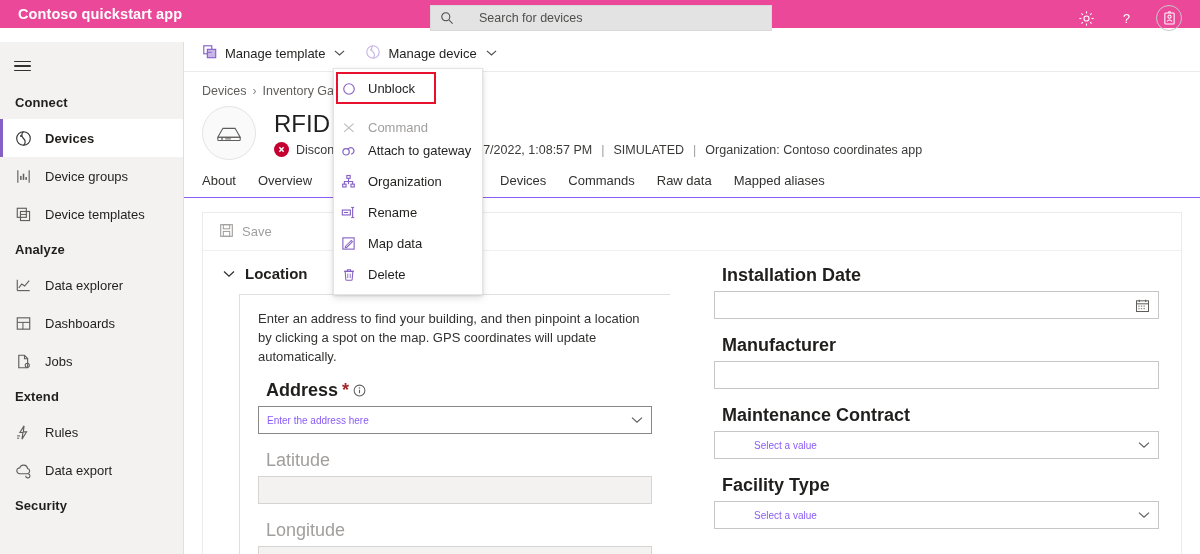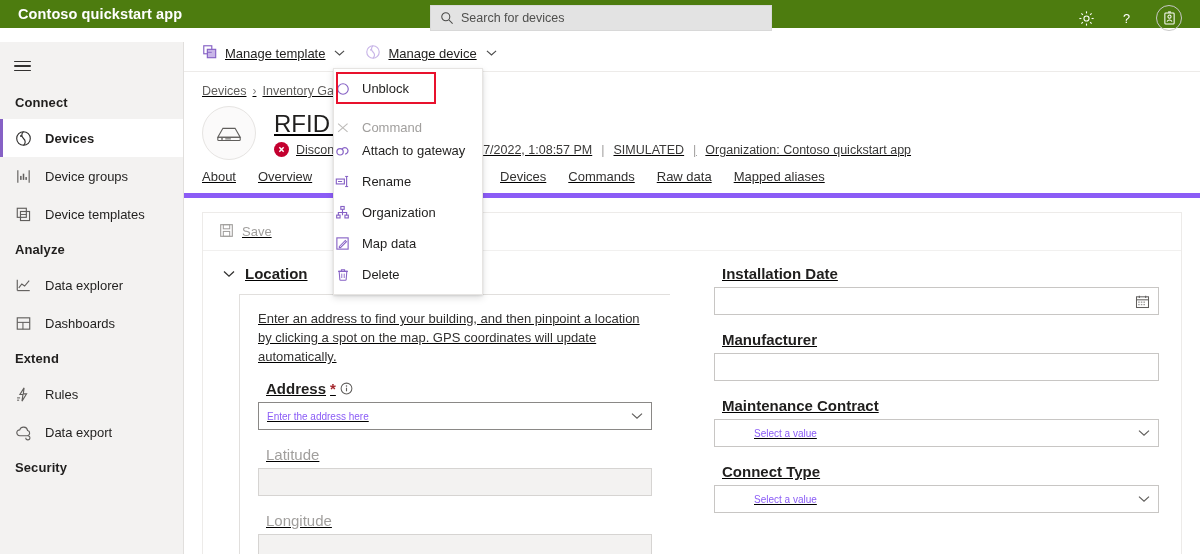--- a/index.html
+++ b/index.html
@@ -7,30 +7,31 @@
     width: 1200px; height: 554px;
     font-family: "Liberation Sans", sans-serif;
     background: #ffffff;
     overflow: hidden;
   }
   body { position: relative; }
 
   
   .topbar {
     position: absolute; top: 0; left: 0; width: 1200px; height: 28px;
-    background: #4d7c0f; display: flex; align-items: center;
+    background: #ec4899; display: flex; align-items: center;
   }
   .app-title {
     color: #ffffff; font-size: 14.5px; font-weight: 600;
     margin-left: 18px; letter-spacing: .1px; white-space: nowrap;
   }
   .search-wrap {
     position: absolute; left: 430px; top: 5px; width: 342px; height: 26px;
     background: #e3e3e3; display: flex; align-items: center;
     border: 1px solid #d8d8d8;
+    gap: 18px;
   }
   .search-ico { margin: 0 7px 0 9px; flex: 0 0 auto; display:flex; }
   .search-input {
     border: none; outline: none; background: transparent;
     font-family: "Liberation Sans", sans-serif; font-size: 12.5px;
     color: #4a4a48; width: 290px; height: 22px;
   }
   .search-input::placeholder { color: #4f4f4d; opacity: 1; }
   .top-icons {
     position: absolute; right: 10px; top: 0; height: 36px;
@@ -64,21 +65,21 @@
   .nav-item .nav-label { margin-left: 9px; white-space: nowrap; }
   .nav-item.active { background: #ffffff; font-weight: 600; }
   .nav-item.active::before {
     content: ""; position: absolute; left: 0; top: 0; bottom: 0;
     width: 3px; background: #8661c5;
   }
 
   
   .main {
     position: absolute; left: 184px; top: 36px;
-    width: 1016px; height: 518px; background: #ffffff; text-decoration: underline;
+    width: 1016px; height: 518px; background: #ffffff;
   }
   .cmdbar {
     height: 36px; display: flex; align-items: center;
     border-bottom: 1px solid #edebe9; padding-left: 10px; gap: 4px;
   }
   .cmd {
     display: flex; align-items: center; height: 30px; padding: 0 8px;
     font-size: 13px; color: #201f1e; cursor: pointer; gap: 7px; white-space: nowrap;
   }
   .chev { font-size: 10px; color: #4b4b4b; margin-left: 2px; }
@@ -103,21 +104,21 @@
   }
   .status-dot {
     width: 15px; height: 15px; border-radius: 50%; background: #c3002f;
     display: flex; align-items: center; justify-content: center; flex: 0 0 15px;
   }
   .pipe { color: #a19f9d; margin: 0 2px; }
 
   .tabs {
     display: flex; align-items: flex-end; gap: 0;
     padding: 12px 0 0 18px; height: 38px;
-    border-bottom: 5px solid #8b5cf6;
+    border-bottom: 1px solid #8b5cf6;
   }
   .tab {
     font-size: 13px; color: #323130; padding: 0 11px 9px 11px;
     cursor: pointer; position: relative; white-space: nowrap;
   }
   .tab:first-child { padding-left: 0; }
   .tab.active { font-weight: 700; color: #201f1e; }
   .tab.active::after {
     content: ""; position: absolute; left: 11px; right: 11px; bottom: 0;
     height: 2px; background: #8661c5;
@@ -146,21 +147,21 @@
   }
   .sec-chev { color: #323130; font-size: 11px; display:flex; }
   .panel {
     border: 1px solid #e1dfdd; border-right: none; border-top: 1px solid #e1dfdd;
     padding: 14px 18px 18px 18px; margin-left: 16px;
   }
   .helper {
     font-size: 13px; color: #323130; line-height: 19px; margin-bottom: 14px;
   }
   .fld-label {
-    font-size: 15px; font-weight: 700; color: #201f1e;
+    font-size: 18px; font-weight: 700; color: #201f1e;
     margin-bottom: 5px; display: flex; align-items: center; gap: 4px; padding-left: 8px;
   }
   .req { color: #a4262c; font-weight: 700; }
   .info-ico { display: flex; }
   .fld-label.dim { color: #a19f9d; font-weight: 400; }
   .input {
     height: 28px; border: 1px solid #8a8886; background: #ffffff;
     display: flex; align-items: center; padding: 0 8px;
     font-size: 10px; color: #8b5cf6; margin-bottom: 16px; justify-content: flex-end;
   }
@@ -172,21 +173,21 @@
 
   
   .menu {
     position: absolute; left: 333px; top: 68px; width: 150px;
     background: #ffffff; border: 1px solid #e6e4e2;
     box-shadow: 0 3.2px 7.2px rgba(0,0,0,.13), 0 .6px 1.8px rgba(0,0,0,.11);
     padding: 4px 0; z-index: 40;
   }
   .menu-item {
     display: flex; align-items: center; height: 31px;
-    padding-left: 0; gap: 11px; font-size: 13px; color: #201f1e;
+    padding-left: 6px; gap: 11px; font-size: 13px; color: #201f1e;
     cursor: pointer; white-space: nowrap;
   }
   .menu-item .mi-ico { width: 17px; flex: 0 0 17px; display:flex; align-items:center; justify-content:center; }
   .menu-item.disabled { color: #a19f9d; cursor: default; align-items: flex-end; }
   .highlight-box {
     position: absolute; left: 336px; top: 72px; width: 100px; height: 32px;
     border: 2px solid #e8112d; z-index: 50; pointer-events: none;
   }
 </style>
 </head>
@@ -300,20 +301,30 @@
       <svg width="17" height="17" viewBox="0 0 18 18">
           <rect x="2.4" y="3" width="13.2" height="12" fill="none" stroke="#605e5c" stroke-width="1.2"></rect>
           <line x1="2.4" y1="7.8" x2="15.6" y2="7.8" stroke="#605e5c" stroke-width="1.1"></line>
           <line x1="8.4" y1="7.8" x2="8.4" y2="15" stroke="#605e5c" stroke-width="1.1"></line>
         </svg>
     </span>
     <span class="nav-label">Dashboards</span>
   </div>
 
 
+  <div class="nav-item">
+    <span class="nav-ico">
+      <svg width="17" height="17" viewBox="0 0 18 18">
+          <path d="M4 2.4h6l3.4 3.4v9.8H4z" fill="none" stroke="#605e5c" stroke-width="1.2"></path>
+          <path d="M10 2.4v3.6h3.4" fill="none" stroke="#605e5c" stroke-width="1.1"></path>
+          <circle cx="13" cy="13" r="2.2" fill="none" stroke="#605e5c" stroke-width="1.1"></circle>
+        </svg>
+    </span>
+    <span class="nav-label">Jobs</span>
+  </div>
 
   <div class="nav-group">Extend</div>
 
   <div class="nav-item">
     <span class="nav-ico">
       <svg width="17" height="17" viewBox="0 0 18 18">
           <path d="M9.6 2l-4.4 7h3.2l-1 7 4.8-7.6H8.8z" fill="none" stroke="#605e5c" stroke-width="1.2"></path>
           <line x1="2.2" y1="12.6" x2="5.4" y2="12.6" stroke="#605e5c" stroke-width="1.1"></line>
           <line x1="2.2" y1="15" x2="4.4" y2="15" stroke="#605e5c" stroke-width="1.1"></line>
         </svg>
@@ -392,21 +403,21 @@
           <svg width="9" height="9" viewBox="0 0 10 10">
               <line x1="2.6" y1="2.6" x2="7.4" y2="7.4" stroke="#ffffff" stroke-width="1.6"></line>
               <line x1="7.4" y1="2.6" x2="2.6" y2="7.4" stroke="#ffffff" stroke-width="1.6"></line>
             </svg>
         </span>
         <span>Disconne</span>
         <span style="margin-left:128px;">7/2022, 1:08:57 PM</span>
         <span class="pipe">|</span>
         <span>SIMULATED</span>
         <span class="pipe">|</span>
-        <span>Organization: Contoso quickstart app</span>
+        <span>Organization: Contoso coordinates app</span>
       </div>
     </div>
   </div>
 
   <div class="tabs">
     <div class="tab">About</div>
     <div class="tab">Overview</div>
     <div class="tab active">Rea</div>
     <div class="tab" style="margin-left:120px">Devices</div>
     <div class="tab">Commands</div>
@@ -505,21 +516,21 @@
         <div class="fld-label">Maintenance Contract</div>
         <div class="input plain">
           <span class="ph">Select a value</span>
           <span class="caret">
             <svg width="12" height="8" viewBox="0 0 12 8">
                 <polyline points="1,1.6 6,6.2 11,1.6" fill="none" stroke="#605e5c" stroke-width="1.2"></polyline>
               </svg>
           </span>
         </div>
 
-        <div class="fld-label">Connect Type</div>
+        <div class="fld-label">Facility Type</div>
         <div class="input plain">
           <span class="ph">Select a value</span>
           <span class="caret">
             <svg width="12" height="8" viewBox="0 0 12 8">
                 <polyline points="1,1.6 6,6.2 11,1.6" fill="none" stroke="#605e5c" stroke-width="1.2"></polyline>
               </svg>
           </span>
         </div>
       </div>
 
@@ -554,40 +565,40 @@
           <circle cx="5.4" cy="9.4" r="3.4" fill="none" stroke="#8661c5" stroke-width="1.3"></circle>
           <path d="M7.6 6.6a3.4 3.4 0 1 1 3.2 5.2" fill="none" stroke="#8661c5" stroke-width="1.3"></path>
         </svg>
     </span>
     <span>Attach to gateway</span>
   </div>
 
   <div class="menu-item">
     <span class="mi-ico">
       <svg width="15" height="15" viewBox="0 0 16 16">
+          <rect x="6.2" y="1.6" width="3.6" height="3" fill="none" stroke="#8661c5" stroke-width="1.2"></rect>
+          <rect x="1.8" y="10.8" width="3.6" height="3" fill="none" stroke="#8661c5" stroke-width="1.2"></rect>
+          <rect x="10.6" y="10.8" width="3.6" height="3" fill="none" stroke="#8661c5" stroke-width="1.2"></rect>
+          <path d="M8 4.6v3.4M3.6 10.8V8h8.8v2.8M8 8v2.8" fill="none" stroke="#8661c5" stroke-width="1.2"></path>
+        </svg>
+    </span>
+    <span>Organization</span>
+  </div>
+
+  <div class="menu-item">
+    <span class="mi-ico">
+      <svg width="15" height="15" viewBox="0 0 16 16">
           <rect x="1.4" y="5.4" width="8.6" height="5.2" fill="none" stroke="#8661c5" stroke-width="1.2"></rect>
           <line x1="3.2" y1="8" x2="7.6" y2="8" stroke="#8661c5" stroke-width="1.1"></line>
           <line x1="12.4" y1="2.6" x2="12.4" y2="13.4" stroke="#8661c5" stroke-width="1.2"></line>
           <line x1="10.8" y1="2.6" x2="14" y2="2.6" stroke="#8661c5" stroke-width="1.1"></line>
           <line x1="10.8" y1="13.4" x2="14" y2="13.4" stroke="#8661c5" stroke-width="1.1"></line>
         </svg>
     </span>
     <span>Rename</span>
-  </div>
-
-  <div class="menu-item">
-    <span class="mi-ico">
-      <svg width="15" height="15" viewBox="0 0 16 16">
-          <rect x="6.2" y="1.6" width="3.6" height="3" fill="none" stroke="#8661c5" stroke-width="1.2"></rect>
-          <rect x="1.8" y="10.8" width="3.6" height="3" fill="none" stroke="#8661c5" stroke-width="1.2"></rect>
-          <rect x="10.6" y="10.8" width="3.6" height="3" fill="none" stroke="#8661c5" stroke-width="1.2"></rect>
-          <path d="M8 4.6v3.4M3.6 10.8V8h8.8v2.8M8 8v2.8" fill="none" stroke="#8661c5" stroke-width="1.2"></path>
-        </svg>
-    </span>
-    <span>Organization</span>
   </div>
 
   <div class="menu-item">
     <span class="mi-ico">
       <svg width="15" height="15" viewBox="0 0 16 16">
           <rect x="2" y="2" width="12" height="12" fill="none" stroke="#8661c5" stroke-width="1.2"></rect>
           <path d="M4.6 11.2 11 4.8l1.2 1.2-6.4 6.4H4.6z" fill="none" stroke="#8661c5" stroke-width="1.1"></path>
         </svg>
     </span>
     <span>Map data</span>

